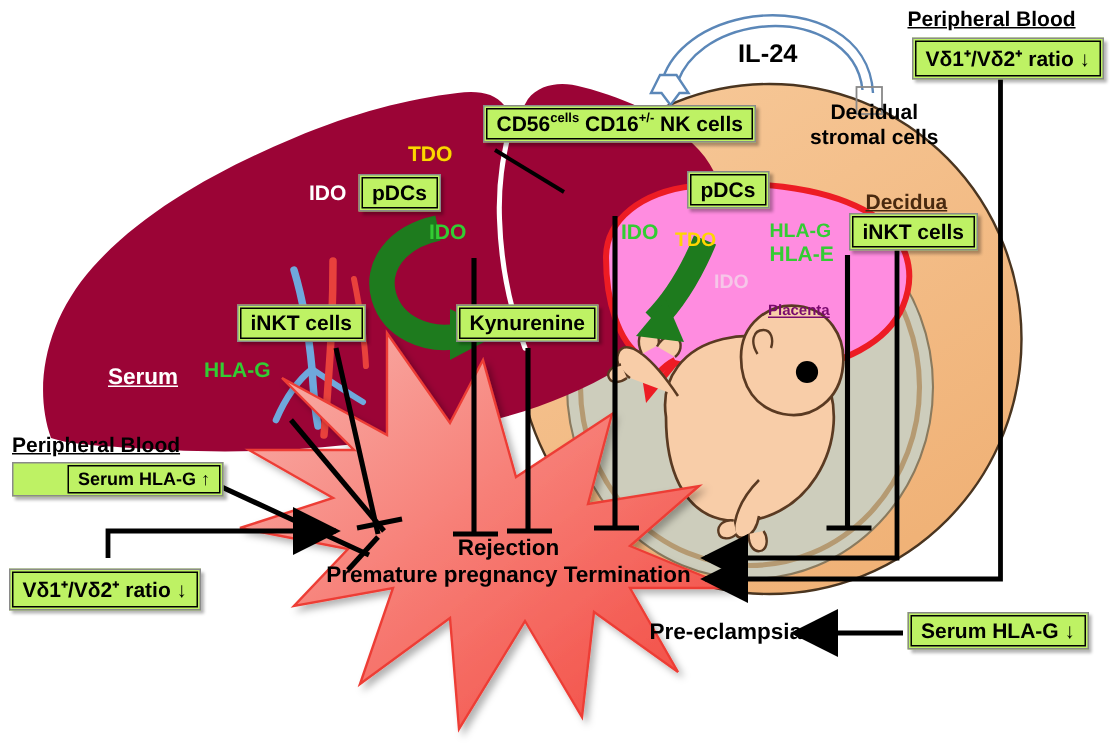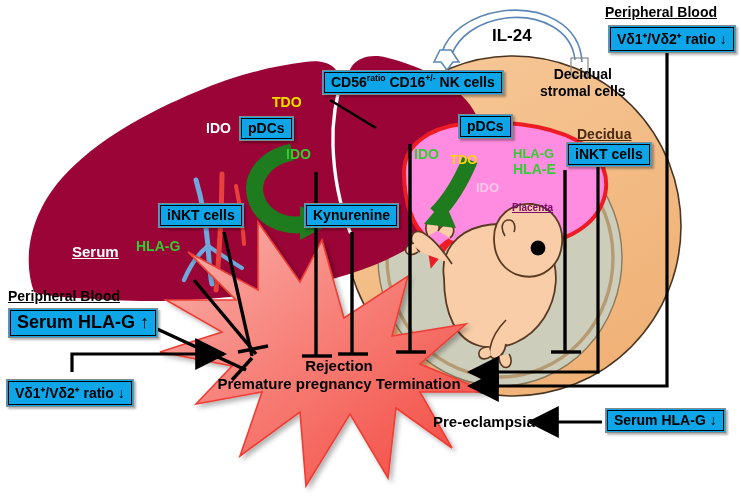--- a/index.html
+++ b/index.html
@@ -2,21 +2,21 @@
 <html><head>
 <meta charset="utf-8">
 <style>
   html,body{margin:0;padding:0;background:#fff;}
   body{font-family:"Liberation Sans", sans-serif;}
   #stage{position:relative;width:741px;height:503px;background:#ffffff;overflow:hidden;}
   #stage svg.layer{position:absolute;left:0;top:0;width:741px;height:503px;}
 
   
   .box{
-    position:absolute;background:#0ea5e9;border:1px solid #8a8a8a;
+    position:absolute;background:#bef264;border:1px solid #8a8a8a;
     box-shadow:2px 2px 2px rgba(0,0,0,.30);
     padding:1px;
   }
   .box > .inner{
     border:1.6px solid #000;padding:1px 6px 2px 6px;
     font-weight:bold;color:#000;white-space:nowrap;text-align:center;
   }
   .plain{position:absolute;white-space:nowrap;font-weight:bold;color:#000;}
   .ul{text-decoration:underline;}
   sup{font-size:.62em;font-weight:bold;vertical-align:super;line-height:0;}
@@ -215,21 +215,21 @@
   </div>
 
   <div class="plain" style="left:492px;top:26px;color:#000;font-size:17px;">IL-24</div>
 
   <div class="plain ul" style="left:605px;top:4px;color:#000;font-size:14px;">Peripheral Blood</div>
 
   <div class="plain ul" style="left:8px;top:288px;color:#000;font-size:14px;">Peripheral Blood</div>
 
   <div class="box" style="left:322px;top:70px;">
     <div class="inner" style="font-size:14px;">
-      <span>CD56</span><sup>ratio</sup><span> CD16</span><sup>+/-</sup><span> NK cells</span>
+      <span>CD56</span><sup>cells</sup><span> CD16</span><sup>+/-</sup><span> NK cells</span>
     </div>
   </div>
 
   <div class="box" style="left:239px;top:116px;">
     <div class="inner" style="font-size:14px;">pDCs</div>
   </div>
 
   <div class="box" style="left:458px;top:114px;">
     <div class="inner" style="font-size:14px;">pDCs</div>
   </div>
@@ -245,21 +245,21 @@
 
   <div class="box" style="left:566px;top:142px;">
     <div class="inner" style="font-size:14px;">iNKT cells</div>
   </div>
 
   <div class="box" style="left:608px;top:25px;">
     <div class="inner" style="font-size:14px;">Vδ1⁺/Vδ2⁺ ratio ↓</div>
   </div>
 
   <div class="box" style="left:8px;top:308px;">
-    <div class="inner" style="font-size:18px;">Serum HLA-G ↑</div>
+    <div class="inner" style="font-size:12px;margin-left:35px;">Serum HLA-G ↑</div>
   </div>
 
   <div class="box" style="left:6px;top:379px;">
     <div class="inner" style="font-size:14px;">Vδ1⁺/Vδ2⁺ ratio ↓</div>
   </div>
 
   <div class="box" style="left:605px;top:408px;">
     <div class="inner" style="font-size:14px;">Serum HLA-G ↓</div>
   </div>
 

